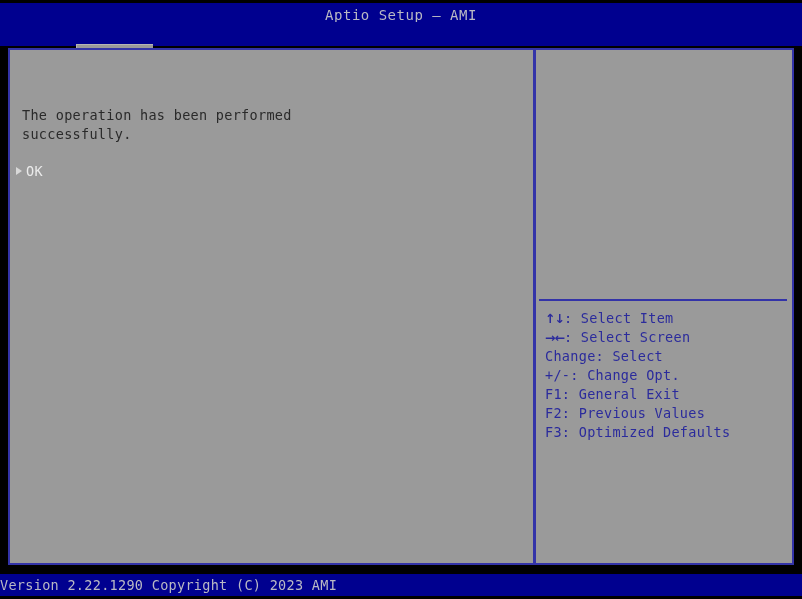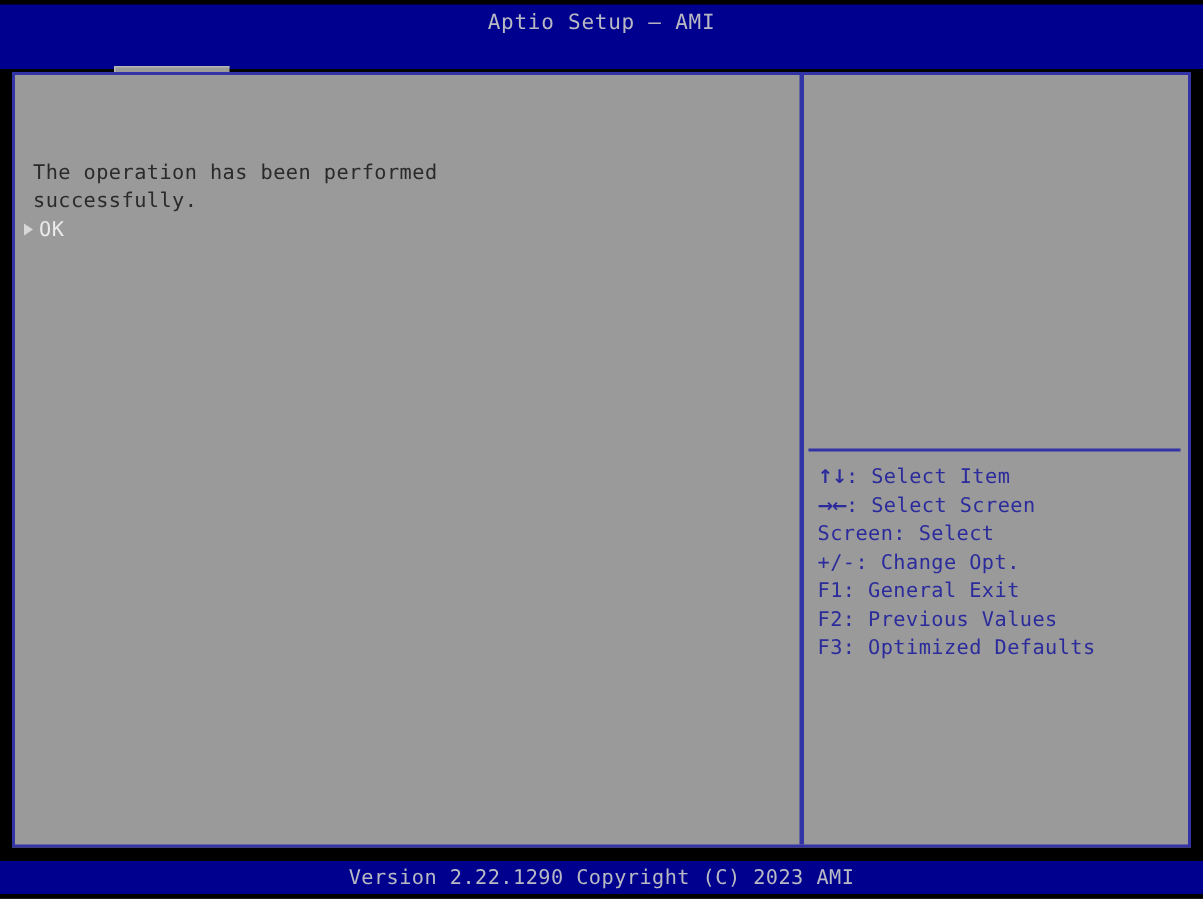--- a/index.html
+++ b/index.html
@@ -110,21 +110,21 @@
     font-size: 13.5px;
     white-space: pre;
     letter-spacing: 0.3px;
   }
   .msg-line.l1 { top: 15px; }
   .msg-line.l2 { top: 34px; }
 
   .ok-row {
     position: absolute;
     left: 2px;
-    top: 53px;
+    top: 71px;
     height: 18px;
     width: 200px;
   }
   .ok-arrow {
     position: absolute;
     left: 4px;
     top: 4px;
     width: 0;
     height: 0;
     border-left: 6px solid #d8d8d8;
@@ -185,21 +185,21 @@
     top: 574px;
     width: 802px;
     height: 22px;
     background: #00008f;
   }
   .footer-text {
     position: absolute;
     left: 0;
     top: 3px;
     width: 802px;
-    text-align: center;
+    text-align: left;
     color: #b9b9c4;
     font-size: 13.5px;
     white-space: pre;
     letter-spacing: 0.3px;
   }
 </style>
 </head>
 <body>
 
 <div id="screen">
@@ -226,21 +226,21 @@
         <div class="ok-arrow"></div>
         <div class="ok-label">OK</div>
       </div>
     </div>
 
     <div class="right-pane">
       <div class="hdivider"></div>
       <div class="help-list">
           <div class="help-line"><span class="glyph">↑↓</span><span>: Select Item</span></div>
           <div class="help-line"><span class="glyph">→←</span><span>: Select Screen</span></div>
-          <div class="help-line"><span>Screen</span><span>: Select</span></div>
+          <div class="help-line"><span>Change</span><span>: Select</span></div>
           <div class="help-line"><span>+/-</span><span>: Change Opt.</span></div>
           <div class="help-line"><span>F1</span><span>: General Exit</span></div>
           <div class="help-line"><span>F2</span><span>: Previous Values</span></div>
           <div class="help-line"><span>F3</span><span>: Optimized Defaults</span></div>
         </div>
     </div>
 
   </div>
 
   <div class="footer">

